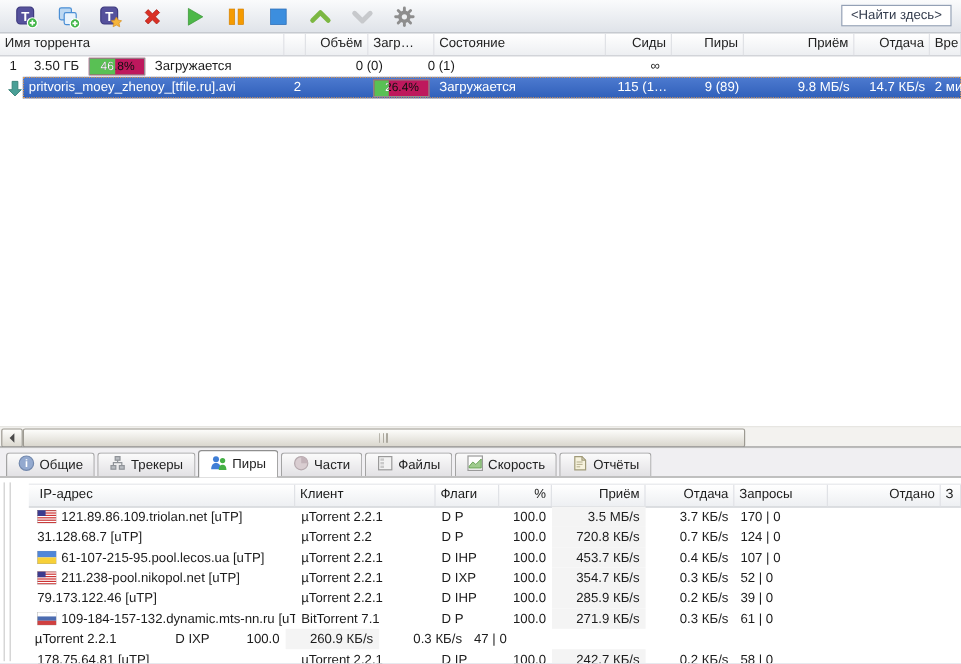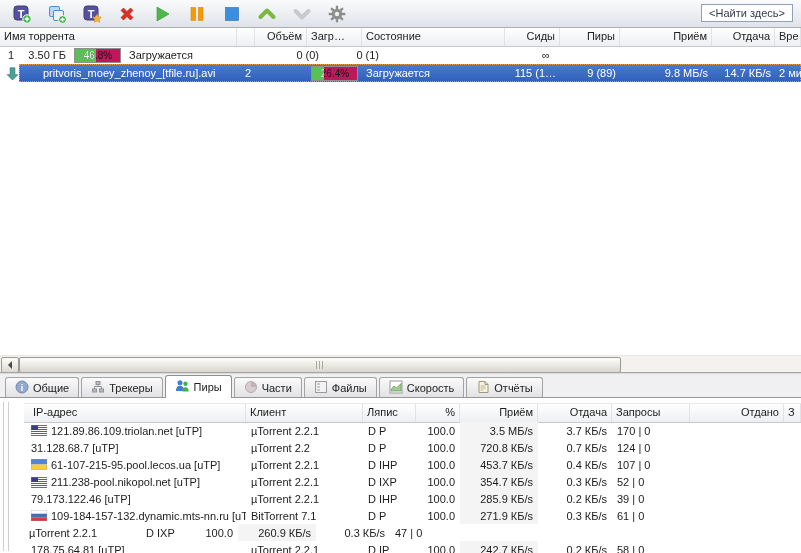--- a/index.html
+++ b/index.html
@@ -193,21 +193,21 @@
         </div>
         <div class="td" style="width: 143px;">Загружается</div>
         <div class="td r" style="width: 55px;">0 (0)</div>
         <div class="td r" style="width: 60px;">0 (1)</div>
         <div class="td r" style="width: 92px;"></div>
         <div class="td r" style="width: 63px;"></div>
         <div class="td" style="width: 26px;">∞</div>
       </div>
       <div class="trow selected">
         <div class="selbg" style="background: linear-gradient(rgb(78, 123, 208), rgb(47, 95, 186));"></div>
-        <div class="td" style="width: 237px; gap: 19px;">
+        <div class="td" style="width: 237px;">
           <span class="arrow">
             <svg width="15" height="15" viewBox="0 0 15 15">
               <path d="M7.5 14L2.2 8.7h2.9V1.8h4.8v6.9h2.9z" fill="#4a9f96" stroke="#357d72" stroke-width=".7"></path>
             </svg>
           </span>
           <span>pritvoris_moey_zhenoy_[tfile.ru].avi</span>
         </div>
         <div class="td r" style="width: 18px;">2</div>
         <div class="td r" style="width: 52px; margin-top: 36px;">1.35 ГБ</div>
         <div class="td" style="width: 55px;">
@@ -295,21 +295,21 @@
           </svg></span>
         <span>Отчёты</span>
       </div>
     </div>
 
   <div class="panel">
     <div class="gripper"></div>
     <div class="p-header" id="pt-head">
         <div class="th" style="width: 222px; padding-left: 9px;">IP-адрес</div>
         <div class="th" style="width: 117px;">Клиент</div>
-        <div class="th" style="width: 53px;">Ляпис</div>
+        <div class="th" style="width: 53px;">Флаги</div>
         <div class="th r" style="width: 44px;">%</div>
         <div class="th r" style="width: 78px;">Приём</div>
         <div class="th r" style="width: 74px;">Отдача</div>
         <div class="th" style="width: 78px;">Запросы</div>
         <div class="th r" style="width: 94px;">Отдано</div>
         <div class="th" style="width: 17px;">З</div>
       </div>
     <div class="p-rows" id="pt-rows">
         <div class="prow">
           <div class="pcell" style="width: 222px; padding-left: 7px;">
@@ -366,21 +366,21 @@
           <div class="pcell" style="width: 117px;">µTorrent 2.2.1</div>
           <div class="pcell" style="width: 53px;">D IHP</div>
           <div class="pcell r" style="width: 44px;">100.0</div>
           <div class="pcell r shade" style="width: 78px;">453.7 КБ/s</div>
           <div class="pcell r" style="width: 74px;">0.4 КБ/s</div>
           <div class="pcell" style="width: 78px;">107 | 0</div>
           <div class="pcell r" style="width: 94px;"></div>
           <div class="pcell" style="width: 17px;"></div>
         </div>
         <div class="prow">
-          <div class="pcell" style="width: 222px; padding-left: 7px; align-items: flex-end;">
+          <div class="pcell" style="width: 222px; padding-left: 7px;">
             <span class="flag">
               <svg width="16" height="11" viewBox="0 0 16 11">
                 <rect width="16" height="11" fill="#fff"></rect>
                 <g fill="#cc3333">
                   <rect y="0" width="16" height="1"></rect>
                   <rect y="2" width="16" height="1"></rect>
                   <rect y="4" width="16" height="1"></rect>
                   <rect y="6" width="16" height="1"></rect>
                   <rect y="8" width="16" height="1"></rect>
                   <rect y="10" width="16" height="1"></rect>

